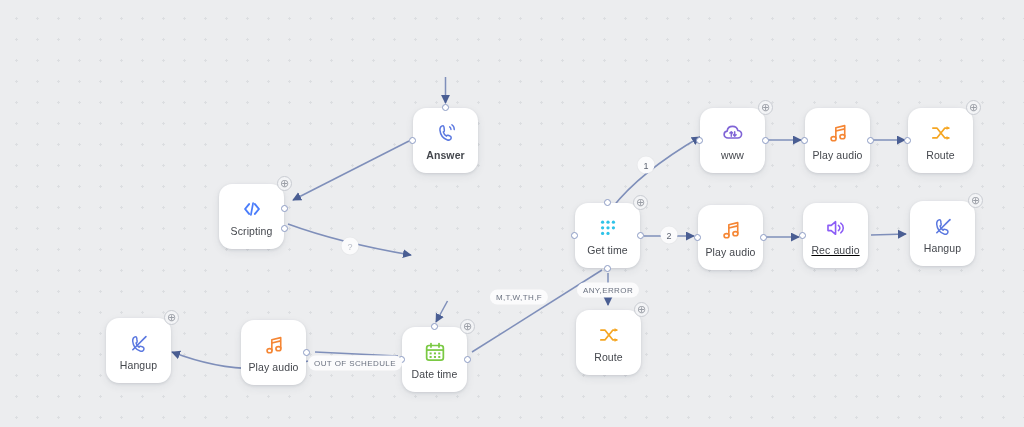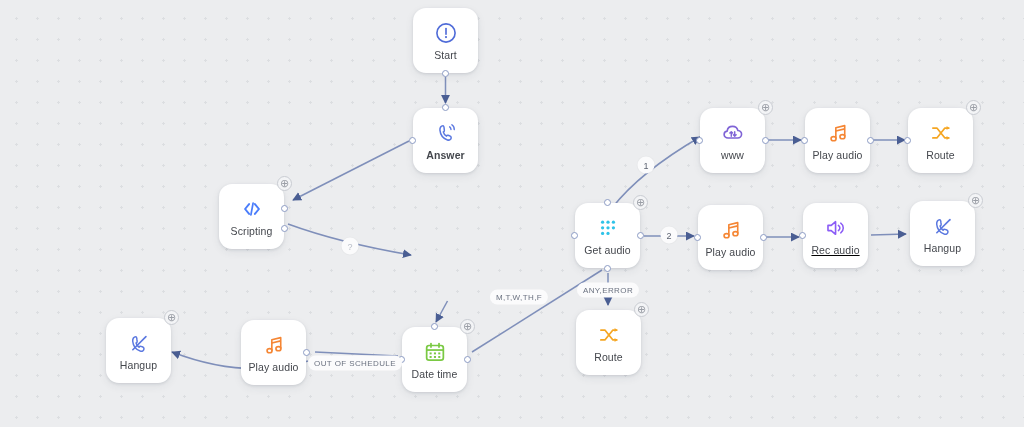--- a/index.html
+++ b/index.html
@@ -107,29 +107,20 @@
 
       <path d="M766,237 L799,237"></path>
 
       <path d="M871,235 L906,234"></path>
     </g>
     <g fill="none" stroke="#7f8fba" stroke-width="1.5">
       <path d="M398,356 L315,352"></path>
     </g>
   </svg>
 
-  <div class="node" style="left:413px; top:8px;">
-    <svg class="ico" viewBox="0 0 24 24">
-      <circle cx="12" cy="12" r="8.4" fill="none" stroke="#4f6bd8" stroke-width="1.5"></circle>
-      <line x1="12" y1="7.8" x2="12" y2="13.2" stroke="#4f6bd8" stroke-width="1.5" stroke-linecap="round"></line>
-      <circle cx="12" cy="15.8" r="1" fill="#4f6bd8"></circle>
-    </svg>
-    <span class="lbl">Start</span>
-    <span class="port b"></span>
-  </div>
 
   <div class="node" style="left:413px; top:108px;font-weight:bold;">
     <svg class="ico" viewBox="0 0 24 24">
       <path d="M9.2,5.3 C7.4,5.3 6.2,6.9 6.4,9.4 C6.8,13.6 9.6,17.2 13.3,18.4 C15.3,19 16.8,18 16.8,16.3 C16.8,15.4 16.2,14.8 15.2,14.5 L13.9,14.1 C13.2,13.9 12.7,14.2 12.4,14.9 C10.9,14 9.9,12.7 9.5,11 C10.2,10.8 10.6,10.3 10.5,9.5 L10.3,7.9 C10.2,6.2 9.9,5.3 9.2,5.3 Z" fill="none" stroke="#5b78e0" stroke-width="1.4" stroke-linejoin="round"></path>
       <path d="M15.4,6.3 C16.2,6.9 16.6,7.8 16.6,8.8" fill="none" stroke="#5b78e0" stroke-width="1.3" stroke-linecap="round"></path>
       <path d="M17.4,4.4 C18.9,5.4 19.7,7 19.6,8.9" fill="none" stroke="#5b78e0" stroke-width="1.3" stroke-linecap="round"></path>
     </svg>
     <span class="lbl">Answer</span>
     <span class="port t"></span>
     <span class="port l"></span>
@@ -196,21 +187,21 @@
         <circle cx="7" cy="6.6" r="1.5"></circle>
         <circle cx="12" cy="6.6" r="1.5"></circle>
         <circle cx="17" cy="6.6" r="1.5"></circle>
         <circle cx="7" cy="11.8" r="1.5"></circle>
         <circle cx="12" cy="11.8" r="1.5"></circle>
         <circle cx="17" cy="11.8" r="1.5"></circle>
         <circle cx="7" cy="17" r="1.5"></circle>
         <circle cx="12" cy="17" r="1.5"></circle>
       </g>
     </svg>
-    <span class="lbl">Get audio</span>
+    <span class="lbl">Get time</span>
     <span class="plus">⊕</span>
     <span class="port t"></span>
     <span class="port l"></span>
     <span class="port r"></span>
     <span class="port b"></span>
   </div>
 
   <div class="node" style="left:700px; top:108px;">
     <svg class="ico" viewBox="0 0 24 24">
       <path d="M7.4,16.6 C5.3,16.6 3.8,15.2 3.8,13.4 C3.8,11.8 5,10.5 6.6,10.3 C6.9,7.7 9,5.9 11.6,5.9 C14,5.9 16,7.5 16.5,9.7 C18.4,9.9 19.9,11.4 19.9,13.2 C19.9,15.1 18.3,16.6 16.3,16.6 Z" fill="none" stroke="#7f63d6" stroke-width="1.5" stroke-linejoin="round"></path>

